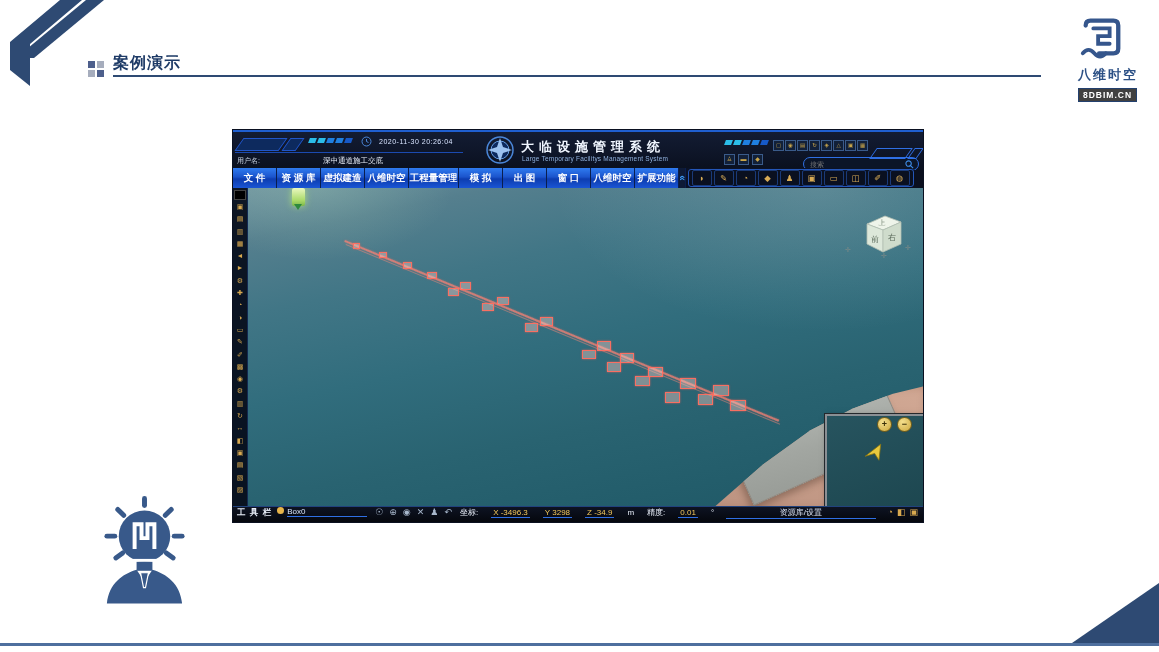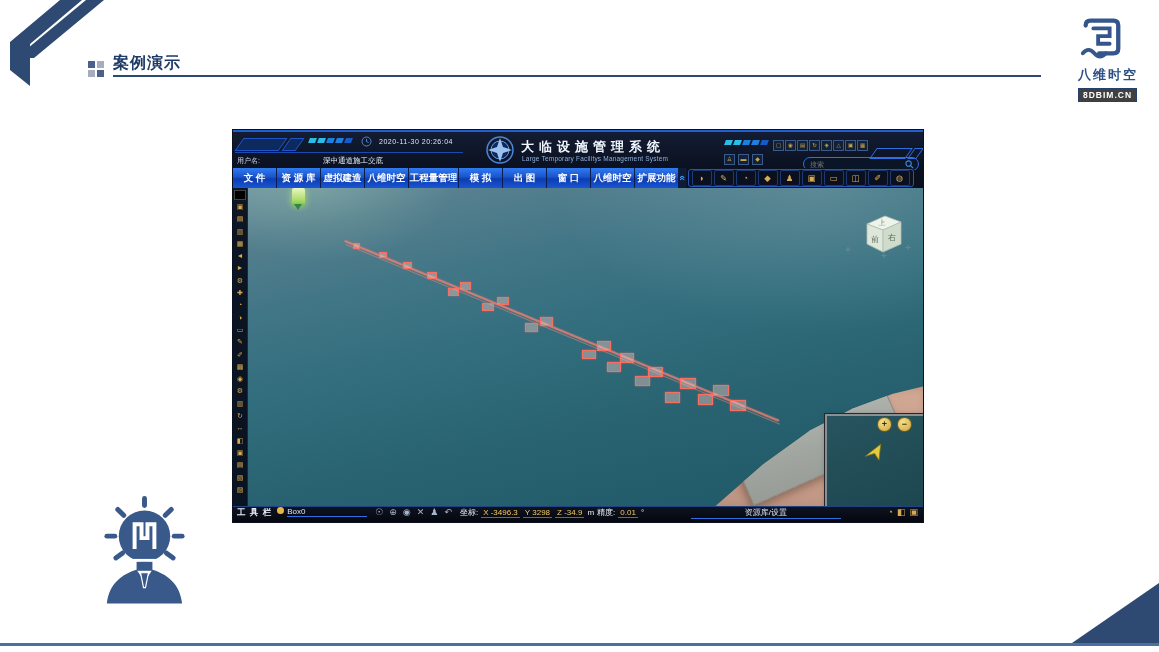--- a/index.html
+++ b/index.html
@@ -111,21 +111,21 @@
   .statusbar{position:absolute;left:0;top:376px;width:690px;height:16px;
       background:linear-gradient(180deg,#0d1322,#05070d);border-top:1px solid #21427e;
       display:flex;align-items:flex-start;font-size:8px;color:#e8eef8;box-sizing:border-box;}
   .sb-toolbar-label{margin-left:4px;font-size:8.5px;font-weight:bold;letter-spacing:1px;white-space:nowrap;}
   .sb-dot{width:7px;height:7px;border-radius:50%;background:#e8b54a;margin:0 3px 0 5px;flex:0 0 auto;}
   .sb-box{width:80px;border-bottom:1px solid #2f6fe4;}
   .sb-box input{width:100%;background:transparent;border:none;outline:none;color:#d8e4f8;
       font-size:8px;font-family:inherit;padding:0;}
   .sb-icons{display:flex;gap:6px;margin:0 8px;color:#a8b8cc;font-size:9px;}
   .sb-icons span{cursor:pointer;}
-  .sb-coords{display:flex;align-items:center;gap:3px;white-space:nowrap;}
+  .sb-coords{display:flex;align-items:center;gap:13px;white-space:nowrap;}
   .sb-val{color:#f5c95c;border-bottom:1px solid #2f6fe4;padding:0 2px;}
   .sb-path{width:150px;text-align:center;border-bottom:1px solid #2f6fe4;color:#dfe8f8;margin-left:auto;}
   .sb-right-icons{display:flex;gap:4px;margin:0 5px 0 auto;color:#d8a94f;font-size:9px;}
   .sb-right-icons span{cursor:pointer;}
 
   
   .idea-person{left:97px;top:496px;}
 </style>
 </head>
 <body>

